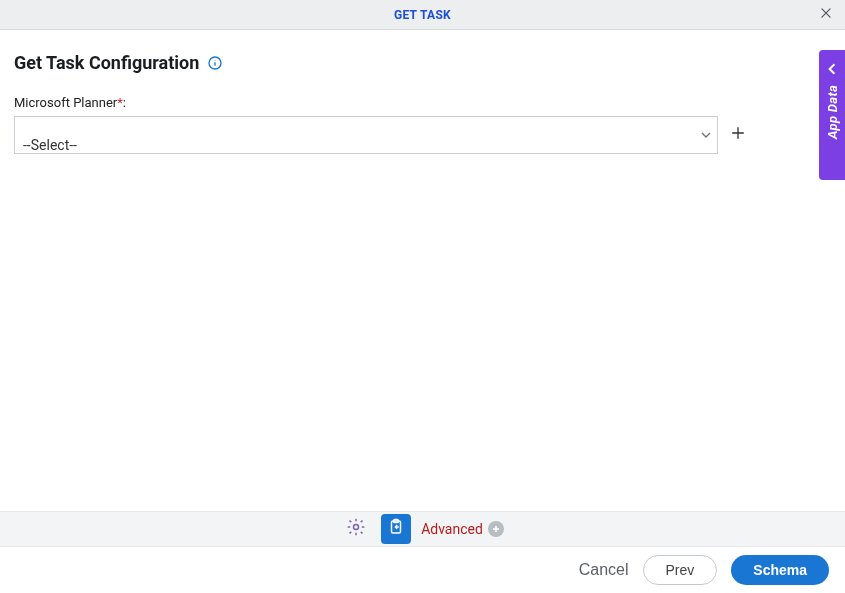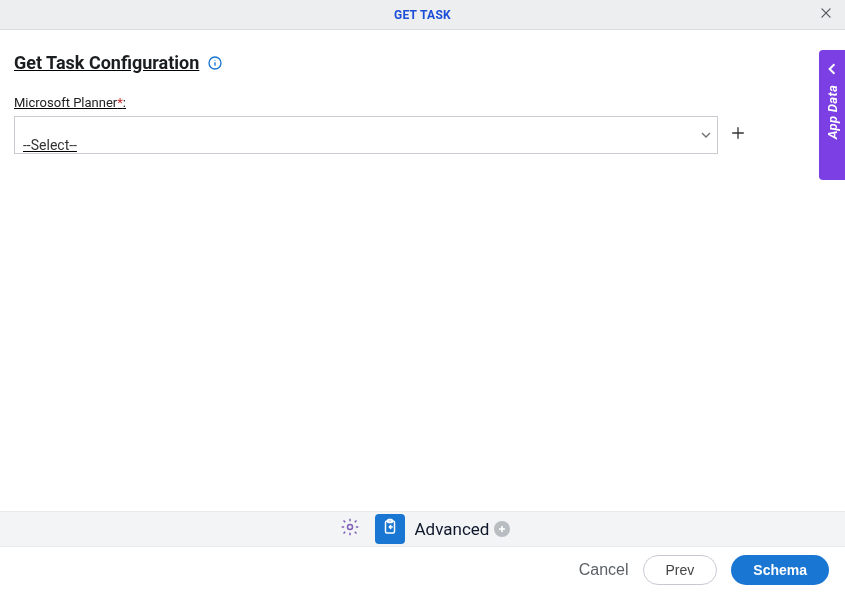--- a/index.html
+++ b/index.html
@@ -35,21 +35,20 @@
     height: 18px;
     display: flex;
     align-items: center;
     justify-content: center;
     cursor: pointer;
     color: #555c63;
   }
   .header-close svg { width: 14px; height: 14px; }
   .content {
     padding: 22px 16px 0 14px;
-    text-decoration: underline;
   }
   .page-title-row {
     display: flex;
     align-items: center;
     gap: 8px;
     margin-bottom: 22px;
   }
   .page-title {
     font-size: 18px;
     font-weight: 700;
@@ -179,21 +178,21 @@
     display:flex; align-items:center; justify-content:center;
     cursor:pointer;
     border-radius:4px;
   }
   .tb-gear { color:#7f5fb8; }
   .tb-gear svg{ width:20px;height:20px;}
   .tb-paste { background:#1976d2; color:#fff; }
   .tb-paste svg{ width:18px; height:18px;}
   .tb-adv {
     display:flex; align-items:center; gap:5px;
-    color:#0f172a; font-size:17px;
+    color:#b91c1c; font-size:14px;
     cursor:pointer;
   }
   .tb-adv .plus-circ {
     width:16px;height:16px;border-radius:50%;
     background:#b8bdc2; color:#fff;
     display:flex;align-items:center;justify-content:center;
   }
   .tb-adv .plus-circ svg{width:10px;height:10px;}
   .footer {
     position:absolute;

